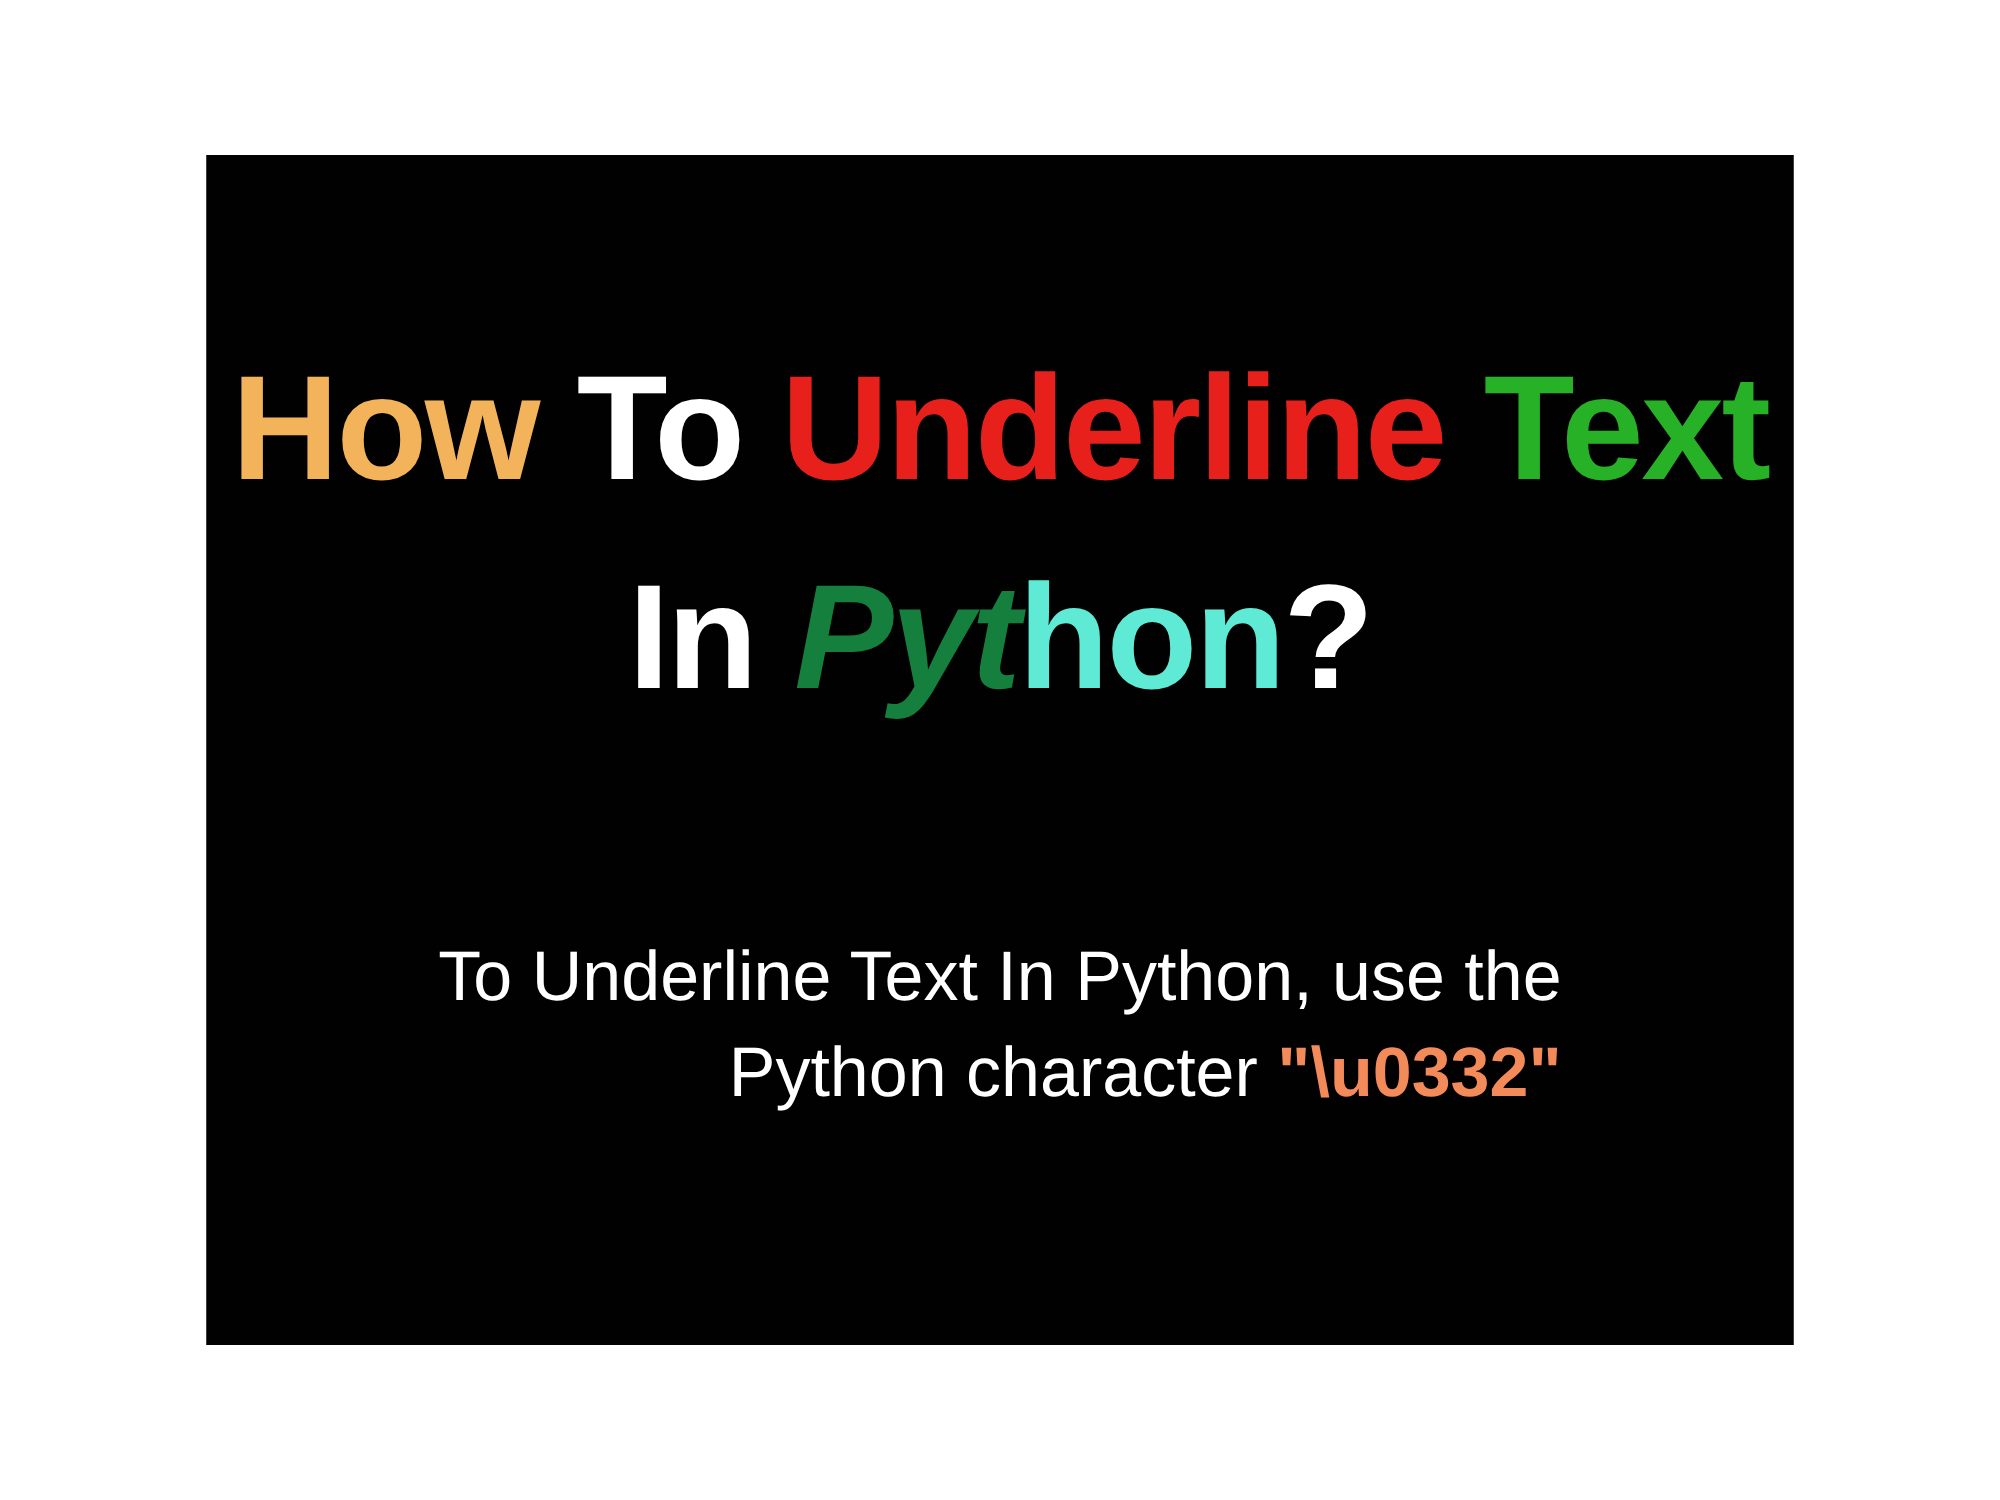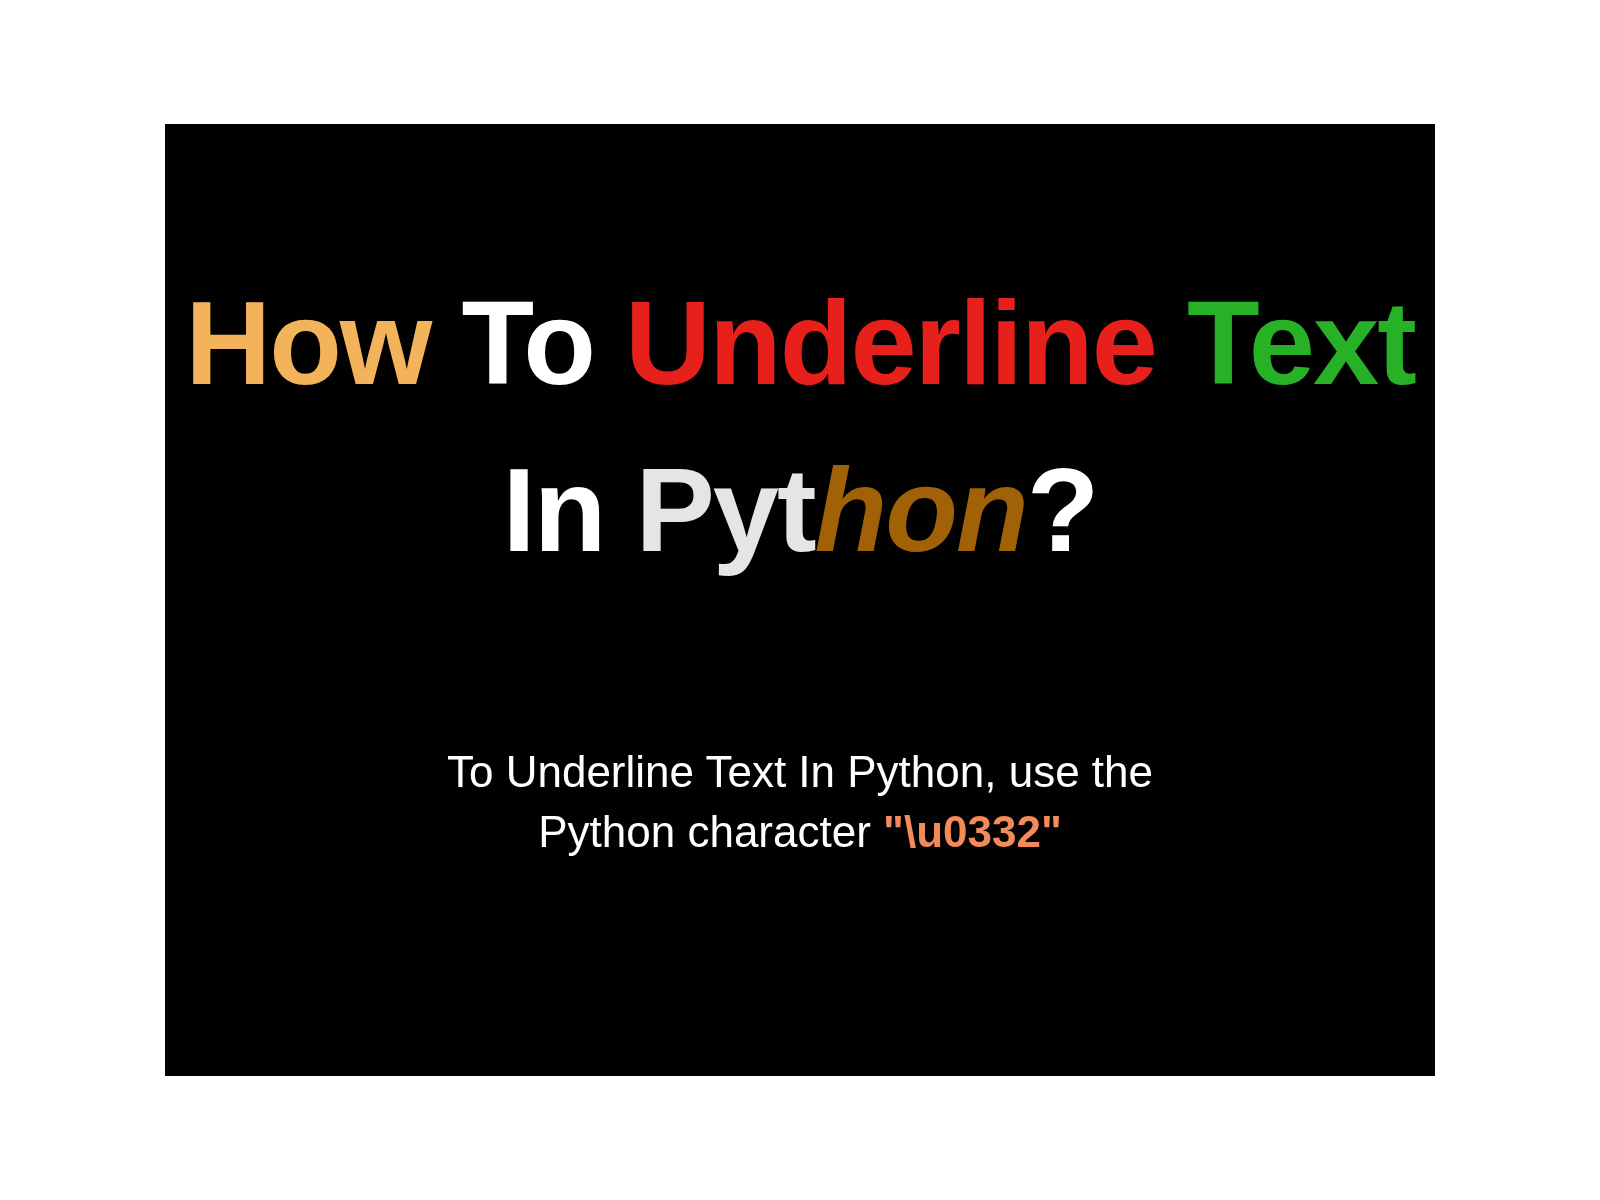--- a/index.html
+++ b/index.html
@@ -35,32 +35,32 @@
     }
     .title-line1 {
       display: block;
     }
     .title-line2 {
       display: block;
       margin-top: 24px;
     }
     .subtitle {
       margin-top: 160px;
-      text-align: center;
-      font-size: 44px;
+      text-align: right;
+      font-size: 56px;
       font-weight: 400;
       line-height: 1.38;
       color: #ffffff;
     }
     .c-orange { color: #f2b35a; }
     .c-white { color: #ffffff; }
     .c-red { color: #e7201b; }
     .c-green { color: #27b127; }
-    .c-cyan { color: #e5e5e5; }
-    .c-yellow { color: #a16207; font-style: italic; }
+    .c-cyan { color: #15803d; font-style: italic; }
+    .c-yellow { color: #5eead4; }
     .c-coral { color: #f28a5a; }
     .bold { font-weight: 700; }
   </style>
 </head>
 <body>
 
 <div class="slide">
   <div class="title">
     <span class="title-line1">
       <span class="c-orange">How</span>

